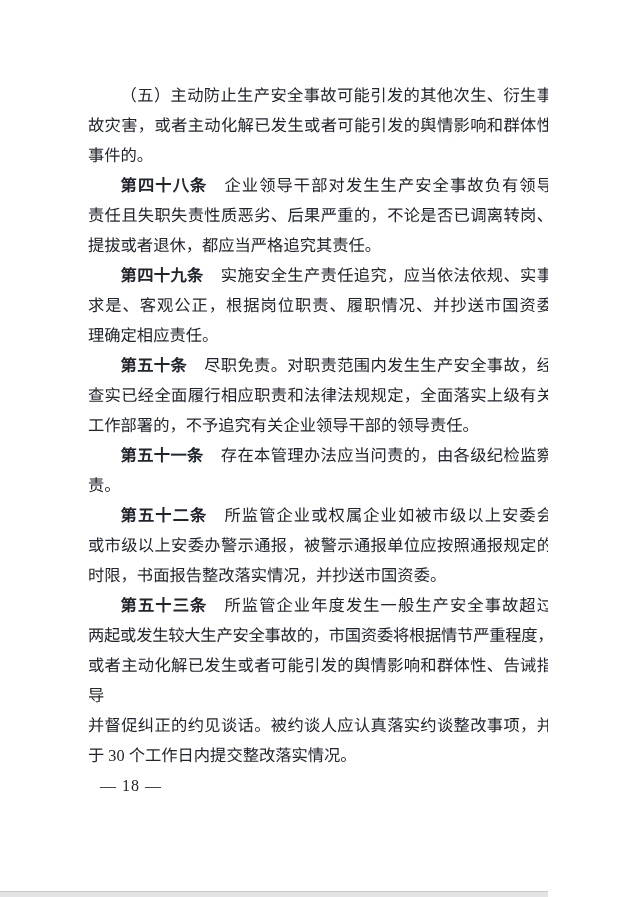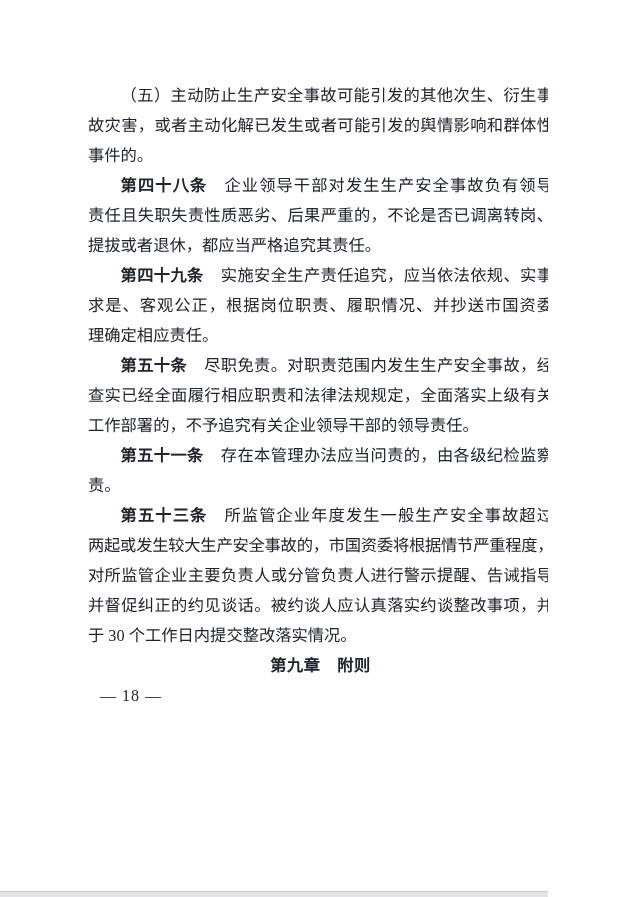--- a/index.html
+++ b/index.html
@@ -92,29 +92,33 @@
       <div class="line first"><b class="lbl">第五十条</b><span>尽职免责。对职责范围内发生生产安全事故，经</span></div>
       <div class="line">查实已经全面履行相应职责和法律法规规定，全面落实上级有关</div>
       <div class="line last">工作部署的，不予追究有关企业领导干部的领导责任。</div>
     </div>
 
     <div class="para">
       <div class="line first"><b class="lbl">第五十一条</b><span>存在本管理办法应当问责的，由各级纪检监察</span></div>
       <div class="line last">责。</div>
     </div>
 
+    <div class="para">
+      <div class="line first"><b class="lbl">第五十二条</b><span>所监管企业或权属企业如被市级以上安委会</span></div>
+      <div class="line">或市级以上安委办警示通报，被警示通报单位应按照通报规定的</div>
+      <div class="line last">时限，书面报告整改落实情况，并抄送市国资委。</div>
+    </div>
 
     <div class="para">
       <div class="line first"><b class="lbl">第五十三条</b><span>所监管企业年度发生一般生产安全事故超过</span></div>
       <div class="line tight">两起或发生较大生产安全事故的，市国资委将根据情节严重程度，</div>
-      <div class="line">对所监管企业主要负责人或分管负责人进行警示提醒、告诫指导</div>
+      <div class="line">或者主动化解已发生或者可能引发的舆情影响和群体性、告诫指导</div>
       <div class="line">并督促纠正的约见谈话。被约谈人应认真落实约谈整改事项，并</div>
       <div class="line last">于 30 个工作日内提交整改落实情况。</div>
     </div>
 
-    <div class="heading">第九章　附则</div>
 
     <div class="pageno">— 18 —</div>
 
   </div>
 
   <div class="page-edge"></div>
 </div>
 
 </body></html>

